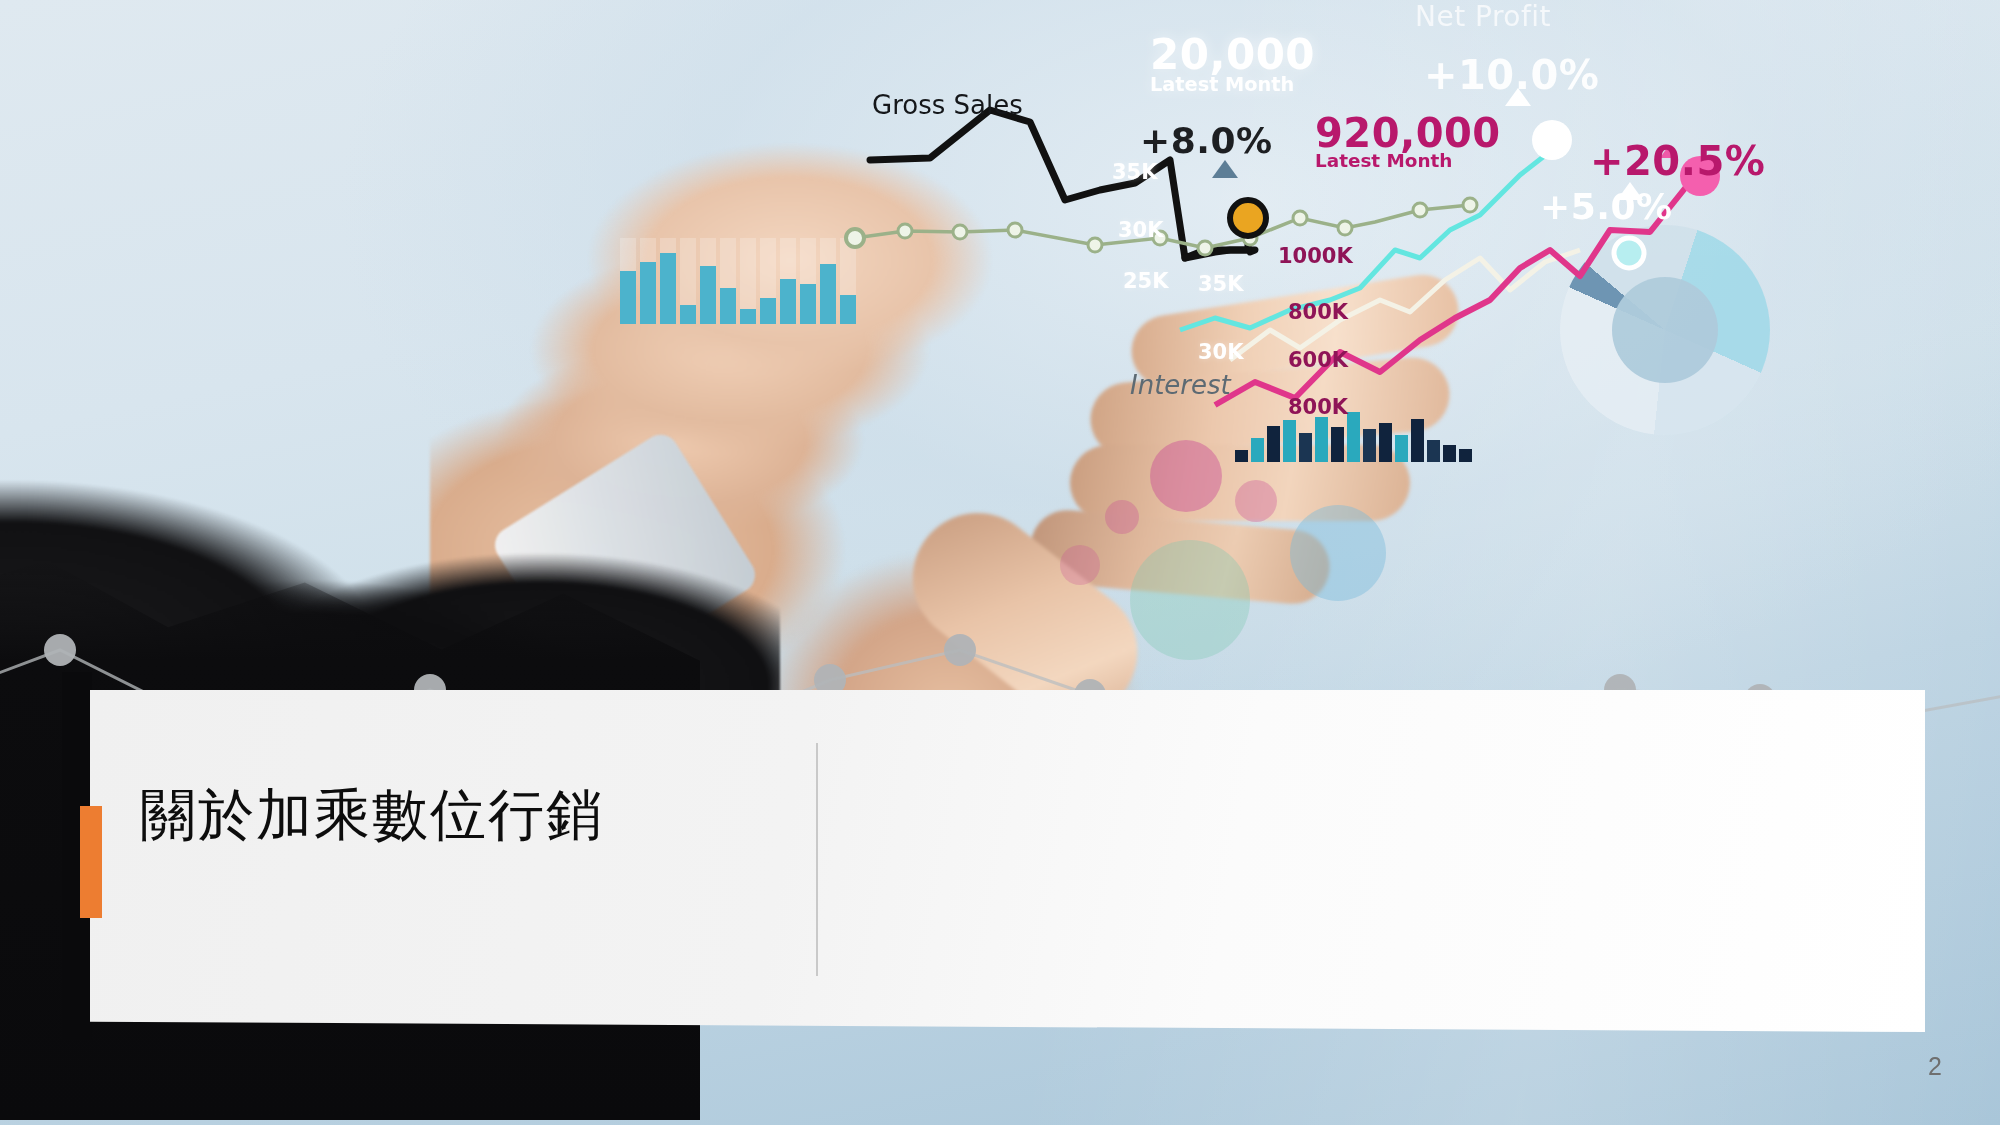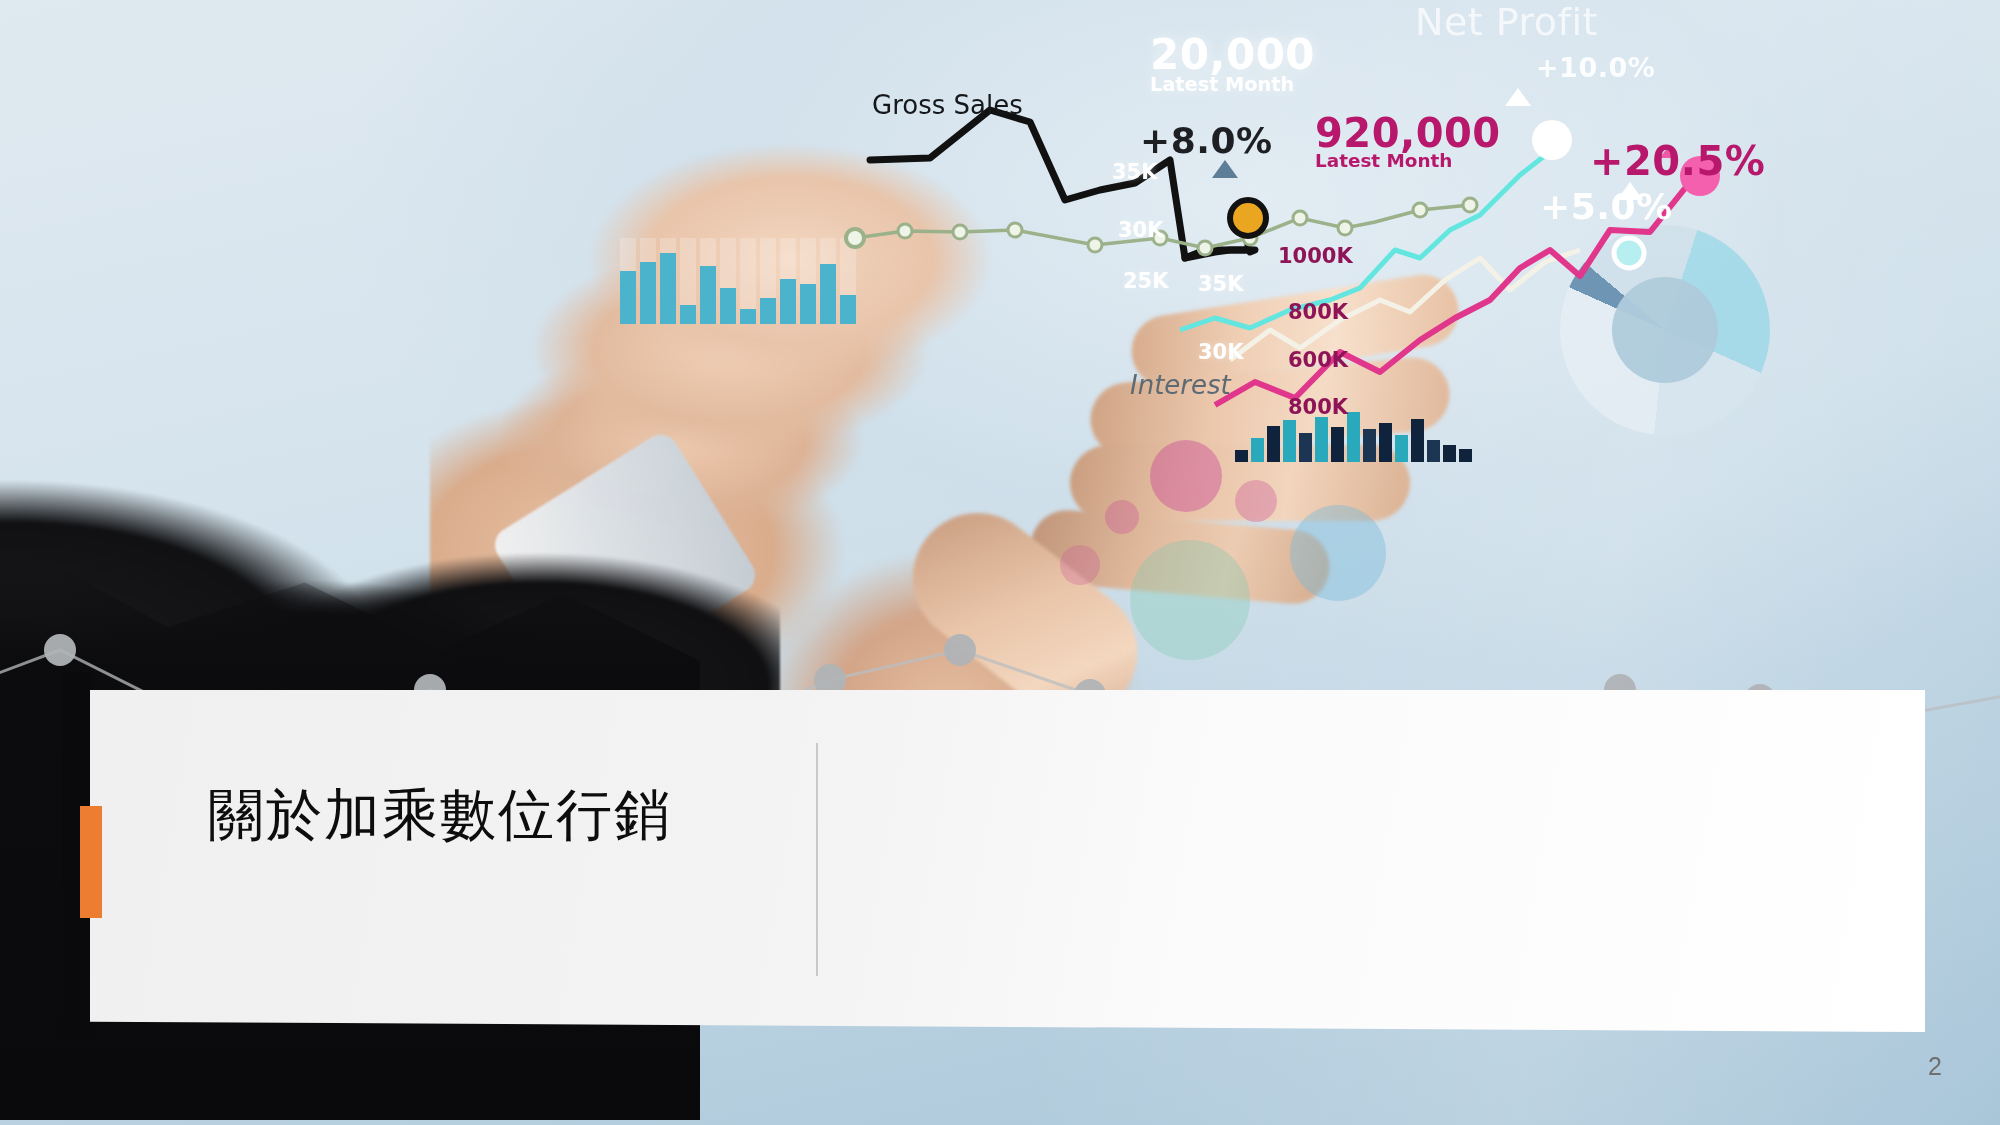--- a/index.html
+++ b/index.html
@@ -64,22 +64,22 @@
   
   .net{position:absolute;left:0;top:560px;width:2000px;height:260px;}
   
   .charts{position:absolute;left:0;top:0;width:2000px;height:560px;}
 
   .kpi{position:absolute;font-family:"DejaVu Sans",sans-serif;font-weight:bold;letter-spacing:.5px;}
   .kpi .sub{display:block;font-size:.46em;font-weight:bold;letter-spacing:0;margin-top:-6px;}
 
   .k-20000{left:1150px;top:22px;font-size:42px;color:#ffffff;text-shadow:0 0 14px rgba(255,255,255,.55);margin-top:8px;}
   .k-80{left:1140px;top:120px;font-size:36px;color:#1d1f22;}
-  .k-netprofit{left:1415px;top:0px;font-size:38px;color:rgba(255,255,255,.72);font-weight:normal;}
-  .k-100{left:1536px;top:52px;font-size:27px;color:rgba(255,255,255,.92);}
+  .k-netprofit{left:1415px;top:0px;font-size:28px;color:rgba(255,255,255,.72);font-weight:normal;}
+  .k-100{left:1424px;top:52px;font-size:40px;color:rgba(255,255,255,.92);}
   .k-920000{left:1315px;top:110px;font-size:40px;color:#b8186c;}
   .k-205{left:1590px;top:138px;font-size:40px;color:#b8186c;}
   .k-50{left:1540px;top:186px;font-size:36px;color:#ffffff;}
 
   .axlab{position:absolute;font-family:"DejaVu Sans",sans-serif;font-weight:bold;font-size:21px;}
   .wht{color:#ffffff;text-shadow:0 0 6px rgba(255,255,255,.35);}
   .mag{color:#8f1457;}
   .grylab{position:absolute;font-family:"DejaVu Sans",sans-serif;font-size:26px;color:#5d6a73;font-style:italic;}
   .blklab{position:absolute;font-family:"DejaVu Sans",sans-serif;font-size:26px;color:#15171a;}
 
@@ -118,21 +118,21 @@
     background:linear-gradient(100deg,#f0f0f0 0%,#f3f3f3 38%,#fbfbfb 62%,#ffffff 100%);
     clip-path:polygon(0 0,100% 0,100% 100%,0 97%);
     box-shadow:0 2px 10px rgba(0,0,0,.07);
   }
   .blackbar{position:absolute;left:62px;top:672px;width:30px;height:368px;background:#0a0a0c;}
   .accent{position:absolute;left:80px;top:806px;width:22px;height:112px;background:#ed7d31;z-index:5;}
 
   .title{
     position:absolute;left:140px;top:778px;width:600px;
     font-family:"Liberation Serif",serif;font-size:56px;color:#0d0d0d;
-    letter-spacing:2px;white-space:nowrap;text-align:center;
+    letter-spacing:2px;white-space:nowrap;
   }
   .divider{position:absolute;left:816px;top:743px;width:2px;height:233px;background:#c9c9c9;}
 
   .body{position:absolute;left:858px;top:722px;width:1050px;}
   .body p{
     margin:0 0 26px 0;font-family:"Liberation Serif",serif;
     font-size:28.5px;line-height:50px;color:#141414;letter-spacing:.3px;
   }
   .body p:last-child{margin-bottom:0;}
 

